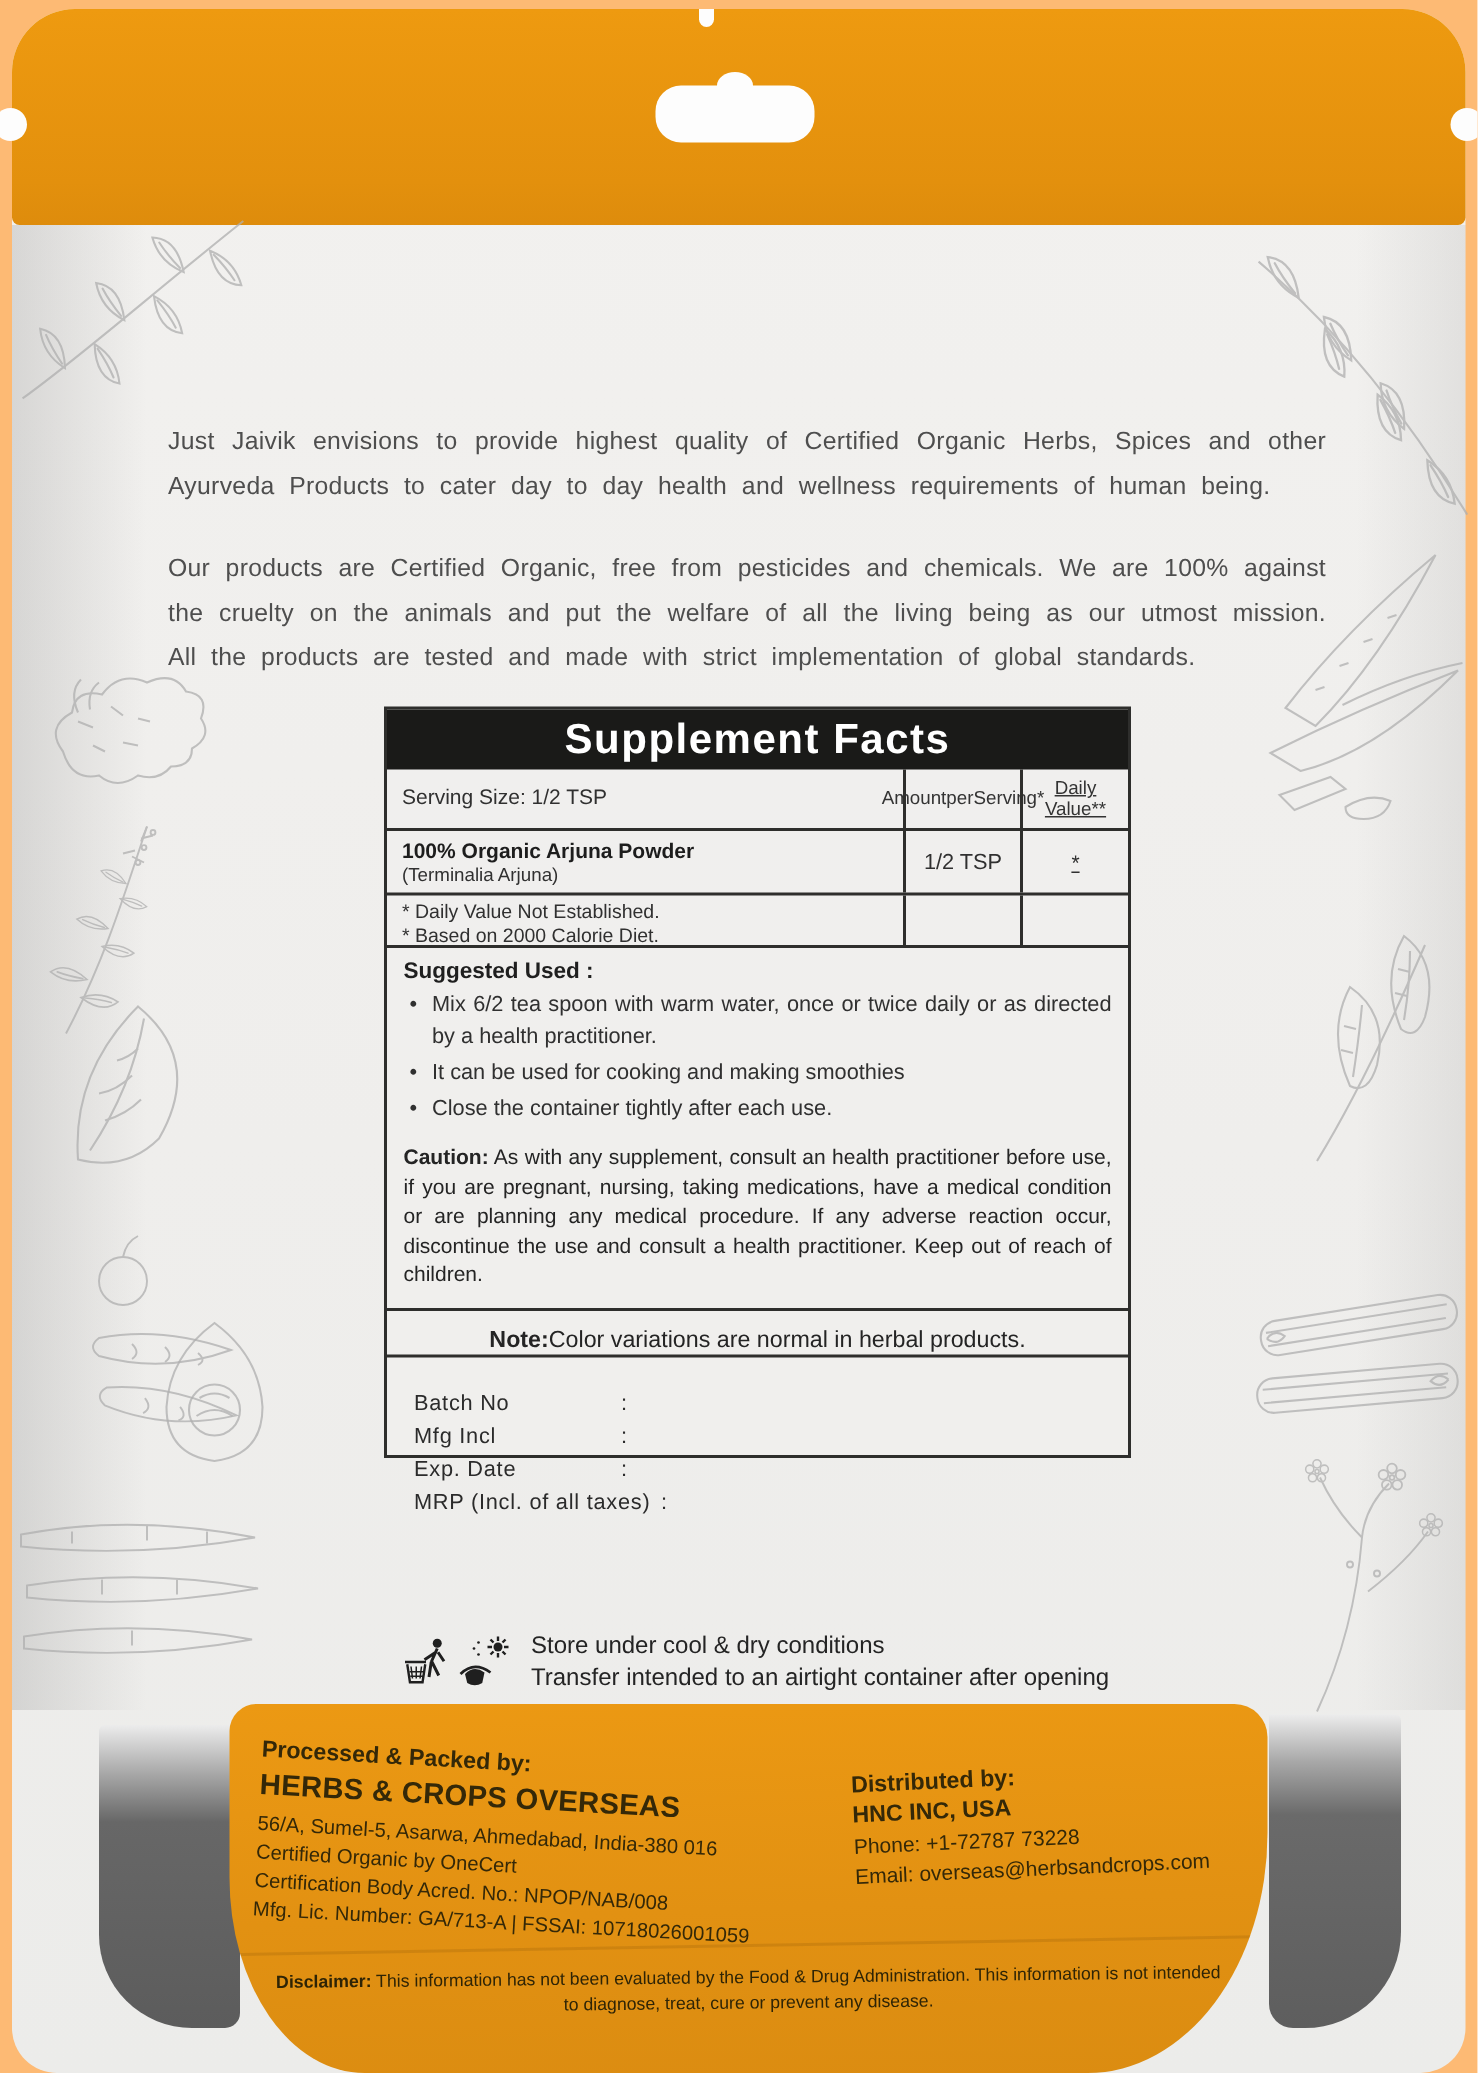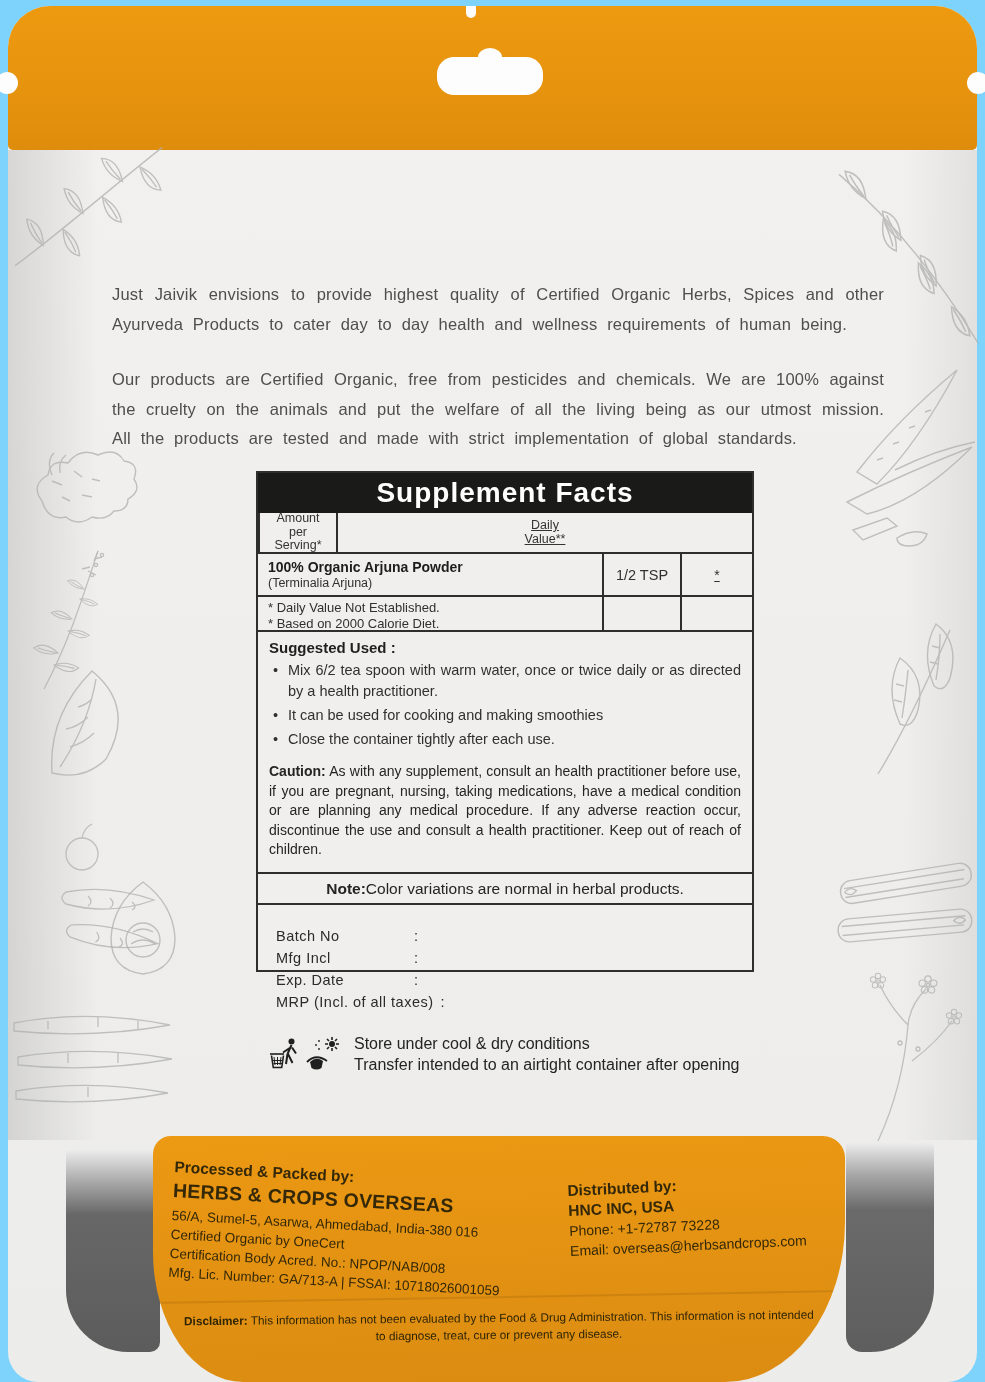--- a/index.html
+++ b/index.html
@@ -1,16 +1,16 @@
 <!DOCTYPE html>
 <html><head>
 <meta charset="utf-8">
 <style>
   html,body{margin:0;padding:0;background:#ffffff;}
-  .stage{position:relative;width:985px;height:1382px;overflow:hidden;background:#7dd3fc;
+  .stage{position:relative;width:985px;height:1382px;overflow:hidden;background:#fdba74;
          font-family:"Liberation Sans",sans-serif;}
   
   .pouch{position:absolute;left:8px;top:6px;width:969px;height:1376px;
          background:linear-gradient(180deg,#f2f1ef 0%,#efeeec 55%,#ececea 100%);
          border-radius:42px 42px 30px 30px;}
   .shade-left{position:absolute;left:8px;top:150px;width:120px;height:990px;
          background:linear-gradient(90deg,rgba(110,110,110,.20),rgba(110,110,110,0) 75%);}
   .shade-right{position:absolute;left:880px;top:150px;width:97px;height:990px;
          background:linear-gradient(270deg,rgba(110,110,110,.12),rgba(110,110,110,0) 75%);}
   .top-band{position:absolute;left:8px;top:6px;width:969px;height:144px;
@@ -27,49 +27,49 @@
          font-size:16.5px;line-height:29.5px;text-align:justify;word-spacing:5px;letter-spacing:.2px;}
   .intro p{margin:0;}
   .intro p + p{margin-top:26px;}
   
   .sf{position:absolute;left:256px;top:471px;width:498px;height:501px;box-sizing:border-box;
       border:2px solid #2e2e2c;background:rgba(240,239,237,.85);color:#303030;}
   .sf-title{height:40px;background:#1a1a18;color:#fff;display:flex;align-items:center;justify-content:center;
       font-weight:bold;font-size:28px;letter-spacing:1px;}
   .row{display:flex;border-bottom:2px solid #2e2e2c;box-sizing:border-box;}
   .c1{width:344px;box-sizing:border-box;padding:5px 10px 3px;}
-  .c2{width:78px;box-sizing:border-box;border-left:2px solid #2e2e2c;display:flex;flex-direction:column;
+  .c2{width:78px;box-sizing:border-box;border-left:2px solid #2e2e2c;display:flex;flex-direction:row;
       align-items:center;justify-content:center;text-align:center;}
   .c3{flex:1;box-sizing:border-box;border-left:2px solid #2e2e2c;display:flex;flex-direction:column;
       align-items:center;justify-content:center;text-align:center;text-decoration:underline;}
   .r-serving{height:41px;}
   .r-serving .c1{font-size:14px;padding-top:10px;}
   .hdr{font-size:12.5px;line-height:13.5px;color:#333;}
   .r-ingredient{height:43px;}
   .ing-name{font-size:14px;font-weight:bold;color:#1d1d1d;line-height:17px;}
   .ing-latin{font-size:12.5px;line-height:15px;}
   .r-ingredient .c2{font-size:14.5px;} .r-ingredient .c3{font-size:14px;}
   .r-foot{height:35px;}
   .r-foot .c1{font-size:13px;line-height:15.5px;padding-top:3px;border-radius:16px;}
   .r-main{border-bottom:2px solid #2e2e2c;box-sizing:border-box;height:242px;padding:7px 11px 8px;}
   .sug-h{font-weight:bold;font-size:15px;margin:0 0 4px 0;color:#1f1f1f;}
   .sug-list{margin:0 0 0 4px;padding:0;list-style:none;}
   .sug-list li{position:relative;padding-left:15px;font-size:14.5px;line-height:21px;text-align:justify;}
   .sug-list li::before{content:"\2022";position:absolute;left:0;top:0;}
   .sug-list li + li{margin-top:3px;}
   .caution{margin:12px 0 0 0;font-size:14px;line-height:19.5px;text-align:justify;color:#242424;}
-  .r-note{height:29px;border-bottom:2px solid #2e2e2c;display:flex;align-items:center;justify-content:center;
+  .r-note{height:29px;border-bottom:2px solid #2e2e2c;display:flex;align-items:flex-end;justify-content:center;
       font-size:15.5px;color:#242424;}
   .r-batch{padding:24px 0 0 18px;color:#2b2b2b;font-size:14.5px;letter-spacing:.5px;}
   .b-row{display:flex;line-height:15px;margin-bottom:7px;}
   .b-label{width:138px;}
   .b-row.mrp .b-label{width:auto;margin-right:7px;}
   .bold{font-weight:bold;}
   
-  .storage{position:absolute;left:266px;top:1033px;display:flex;align-items:flex-start;}
+  .storage{position:absolute;left:266px;top:1087px;display:flex;align-items:flex-start;}
   .storage-icons{display:flex;gap:7px;margin-right:11px;margin-top:2px;}
   .storage-text{font-size:16px;line-height:21px;color:#242424;}
   
   .gusset{position:absolute;}
   .gusset.gl{left:66px;top:1150px;width:94px;height:202px;border-radius:4px 0 10px 62px;
       background:linear-gradient(180deg,#ececec 0%,#a8a8a8 16%,#676767 32%,#5c5c5c 100%);}
   .gusset.gr{left:846px;top:1143px;width:88px;height:209px;border-radius:0 4px 64px 16px;
       background:linear-gradient(180deg,#ececec 0%,#a8a8a8 15%,#6a6a6a 32%,#5e5e5e 100%);}
   .bottom-panel{position:absolute;left:153px;top:1136px;width:692px;height:246px;overflow:hidden;
       background:linear-gradient(178deg,#EC9913 0%,#E29112 55%,#DB8C11 100%);
@@ -220,20 +220,21 @@
 
   <div class="intro">
     <p>Just Jaivik envisions to provide highest quality of Certified Organic Herbs, Spices and other Ayurveda Products to cater day to day health and wellness requirements of human being.</p>
     <p>Our products are Certified Organic, free from pesticides and chemicals. We are 100% against the cruelty on the animals and put the welfare of all the living being as our utmost mission. All the products are tested and made with strict implementation of global standards.</p>
   </div>
 
   <div class="sf">
     <div class="sf-title">Supplement Facts</div>
 
     <div class="row r-serving">
+      <div class="c1">Serving Size: 1/2 TSP</div>
       <div class="c2 hdr">
         <span>Amount</span>
         <span>per</span>
         <span>Serving*</span>
       </div>
       <div class="c3 hdr">
         <span>Daily</span>
         <span>Value**</span>
       </div>
     </div>

